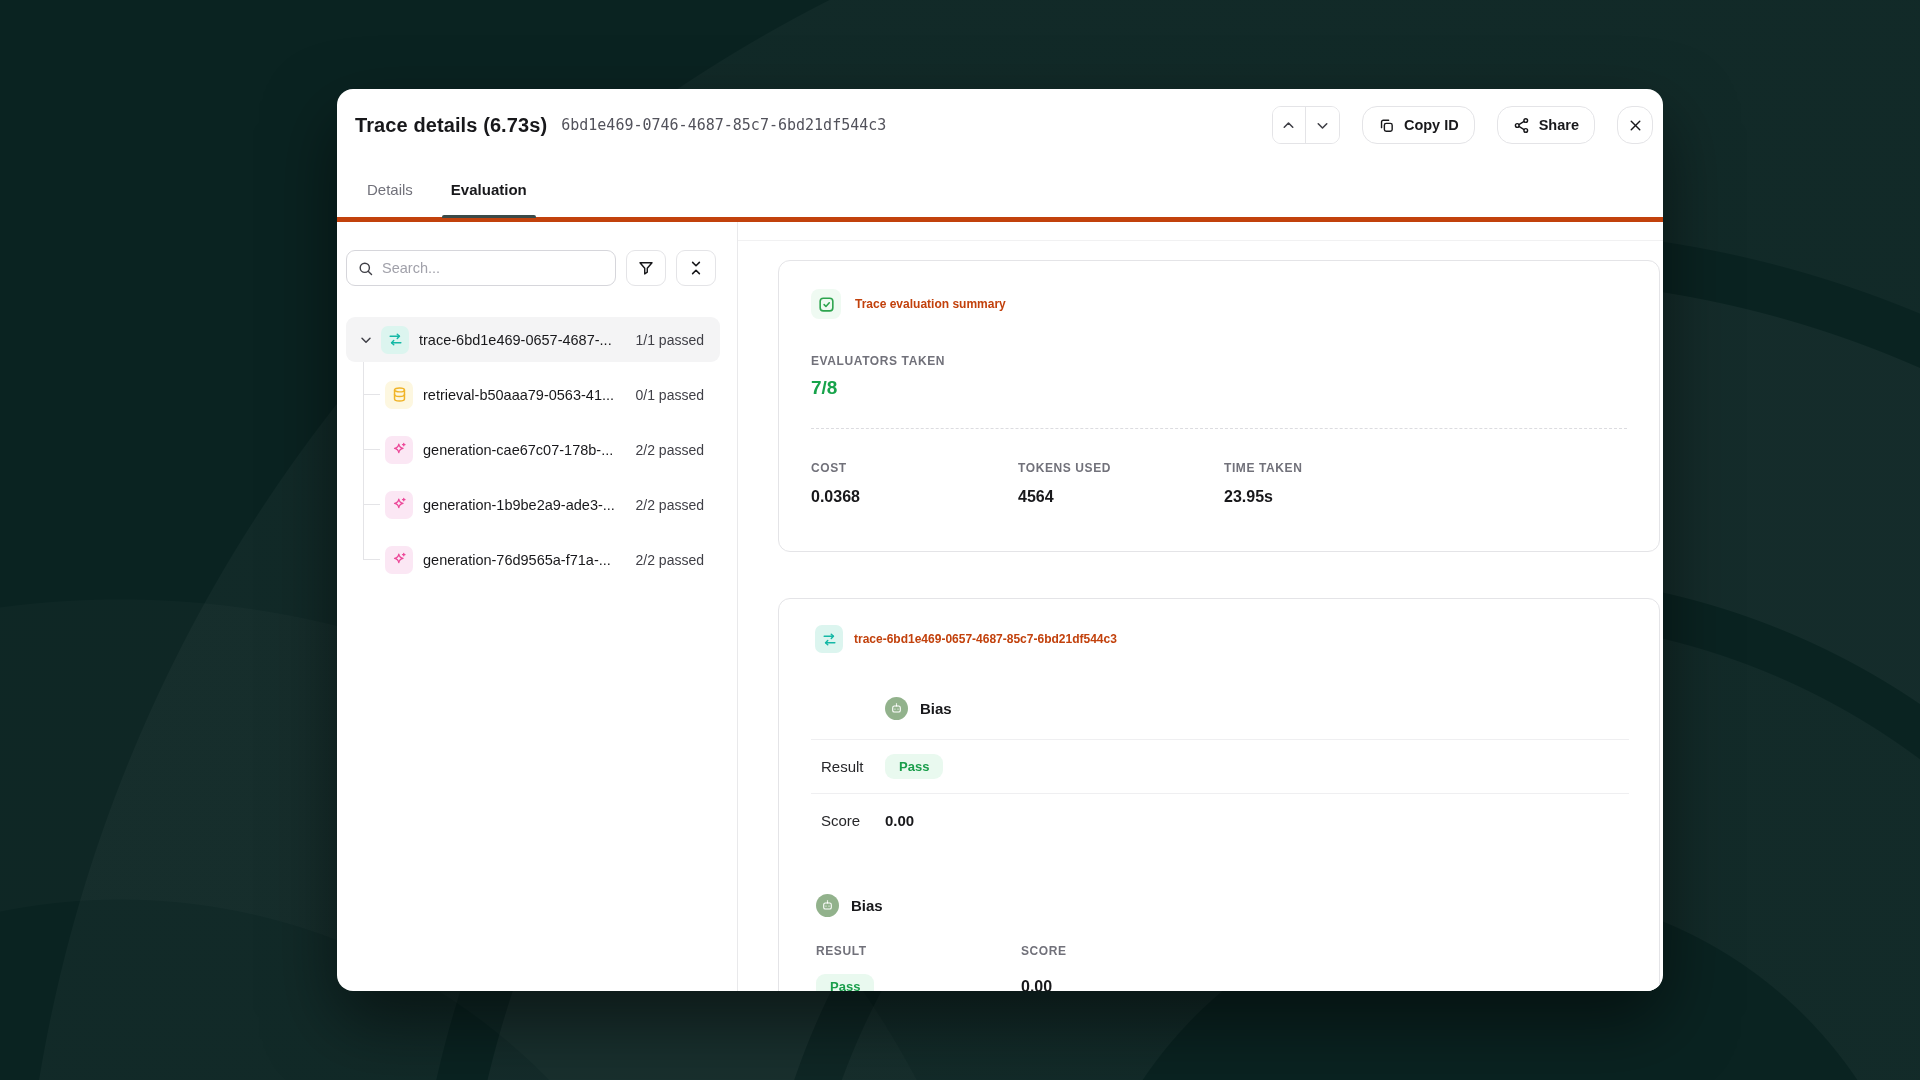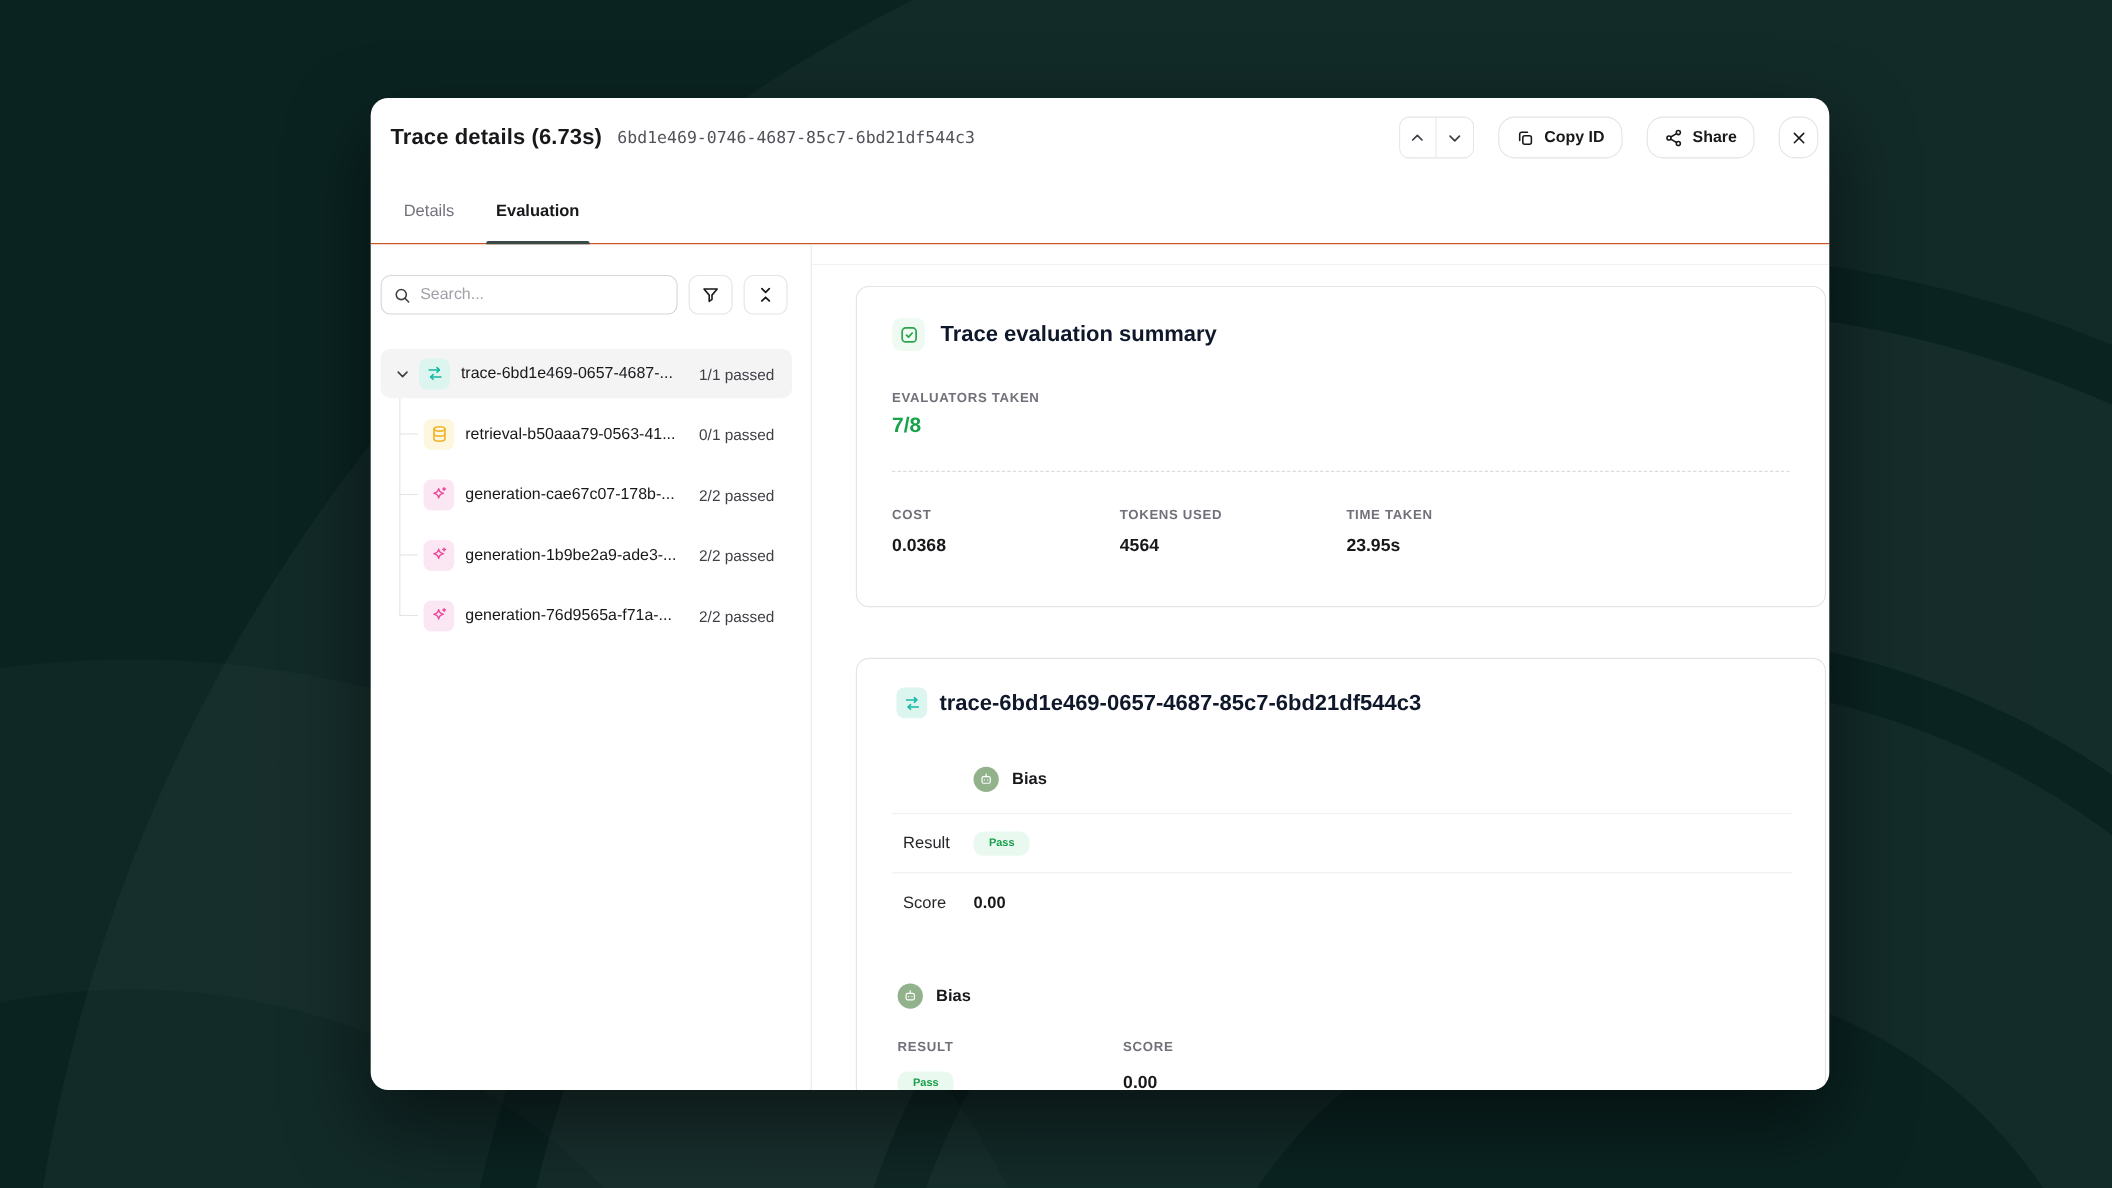--- a/index.html
+++ b/index.html
@@ -39,21 +39,21 @@
   .header-actions { display:flex; align-items:center; gap:22px; }
   .nav-pair { display:flex; border:1px solid #e4e4e7; border-radius:9px; overflow:hidden; height:38px; background:#fff; }
   .nav-pair button { width:33px; height:100%; border:none; background:#fff; display:flex; align-items:center; justify-content:center; cursor:pointer; }
   .nav-pair button:first-child { border-right:1px solid #e4e4e7; }
   .btn { display:flex; align-items:center; gap:9px; height:38px; padding:0 15px; background:#fff;
          border:1px solid #e4e4e7; border-radius:15px; font-family:inherit; font-size:14.5px; font-weight:600; color:#18181b; cursor:pointer; }
   .btn.icon-only { width:36px; padding:0; justify-content:center; }
   .icon { display:inline-flex; align-items:center; justify-content:center; }
 
   
-  .tabs { height:61px; flex:0 0 61px; border-bottom:1px solid #c2410c; display:flex; align-items:stretch; padding-left:21px; gap:20px; }
+  .tabs { height:61px; flex:0 0 61px; border-bottom:5px solid #c2410c; display:flex; align-items:stretch; padding-left:21px; gap:20px; }
   .tab { position:relative; display:flex; align-items:center; padding:0 9px; font-size:15px; color:#71717a; cursor:pointer; }
   .tab.active { color:#18181b; font-weight:700; }
   .tab.active::after { content:""; position:absolute; left:0; right:0; bottom:-1px; height:3px; background:#3a4a48; border-radius:2px 2px 0 0; }
 
   
   .modal-body { flex:1; display:flex; min-height:0; }
 
   
   .tree-panel { width:401px; flex:0 0 401px; border-right:1px solid #e9e9eb; padding-top:28px; position:relative; }
   .search-row { display:flex; align-items:center; margin:0 21px 16px 9px; gap:10px; }
@@ -79,41 +79,41 @@
   .node-status { margin-left:auto; padding-right:16px; font-size:14px; color:#3f3f46; white-space:nowrap; }
 
   
   .main-panel { flex:1; position:relative; padding:38px 0 0 40px; overflow:hidden; }
   .panel-topline { position:absolute; top:18px; left:0; right:0; height:1px; background:#f1f1f2; }
 
   .card { width:882px; border:1px solid #e4e4e7; border-radius:12px; background:#fff; }
   .summary-card { height:292px; padding:28px 32px 0 32px; }
   .card-head { display:flex; align-items:center; gap:14px; }
   .checkbox-badge { width:30px; height:30px; border-radius:8px; background:#effaf2; display:flex; align-items:center; justify-content:center; }
-  .card-title { font-size:20px; font-weight:700; color:#0f172a; }
+  .card-title { font-size:12px; font-weight:700; color:#c2410c; }
   .stat-label { font-size:12px; font-weight:600; letter-spacing:.6px; color:#71717a; }
   .evaluators-label { margin-top:35px; }
   .evaluators-value { margin-top:9px; font-size:19px; font-weight:700; color:#16a34a; }
   .dashed-divider { margin-top:29px; border-top:1px dashed #dcdce0; }
   .metrics { display:flex; margin-top:32px; }
   .metric:nth-child(1) { width:207px; } .metric:nth-child(2) { width:206px; }
   .metric-value { margin-top:13px; font-size:16px; font-weight:700; color:#18181b; }
 
   .trace-card { margin-top:46px; height:560px; padding-top:26px; }
   .trace-card .card-head { margin-left:36px; gap:11px; }
   .node-icon.lg { margin-left:0; }
   .eval-head { display:flex; align-items:center; gap:12px; margin:44px 0 0 106px; }
   .eval-head.level2 { margin:47px 0 0 37px; }
   .robot-circle { width:23px; height:23px; border-radius:50%; background:#92b28c; display:flex; align-items:center; justify-content:center; }
   .eval-name { font-size:15px; font-weight:700; color:#18181b; }
   .hr { height:1px; background:#efeff1; margin:19px 30px 0 32px; }
   .kv-row { display:flex; align-items:center; height:53px; padding-left:42px; }
   .kv-key { width:64px; font-size:15px; color:#27272a; }
   .kv-val { font-size:15px; font-weight:700; color:#18181b; }
-  .pass-badge { display:inline-block; background:#e9f9ef; color:#1a9e4b; font-size:10px; font-weight:700;
+  .pass-badge { display:inline-block; background:#e9f9ef; color:#1a9e4b; font-size:13px; font-weight:700;
                 padding:6px 14px; border-radius:9px; line-height:1; }
   .eval-table { margin:27px 0 0 37px; }
   .eval-table .cols { display:flex; }
   .eval-table .col1 { width:205px; }
   .eval-table .vals { display:flex; align-items:center; margin-top:16px; }
   .eval-table .score-val { font-size:16px; font-weight:700; color:#18181b; }
 
   svg { display:block; }
 </style>
 </head>

